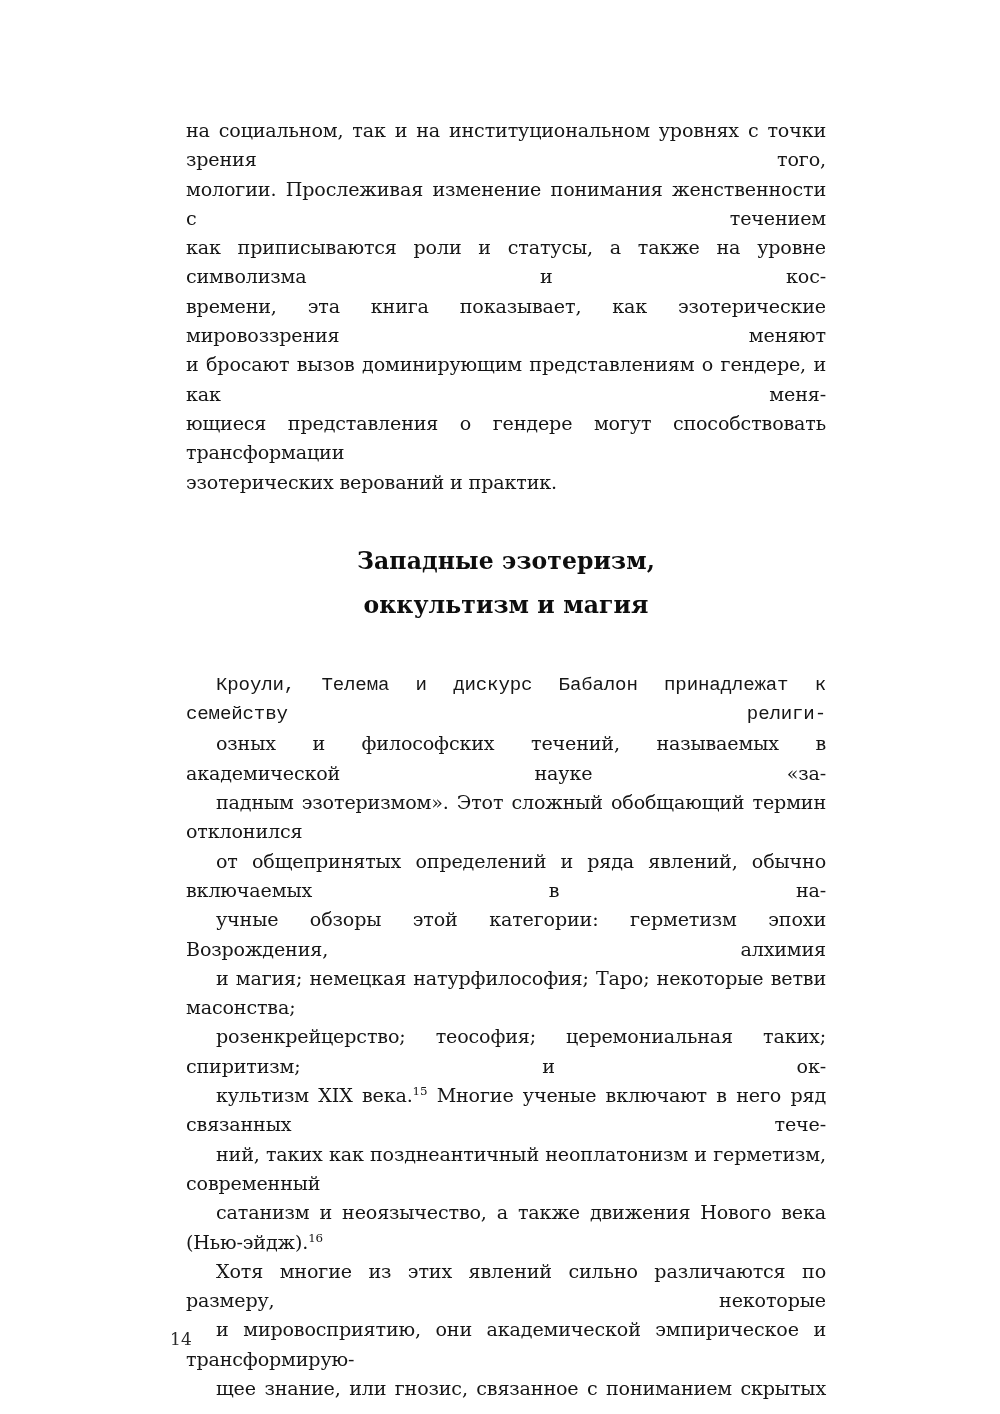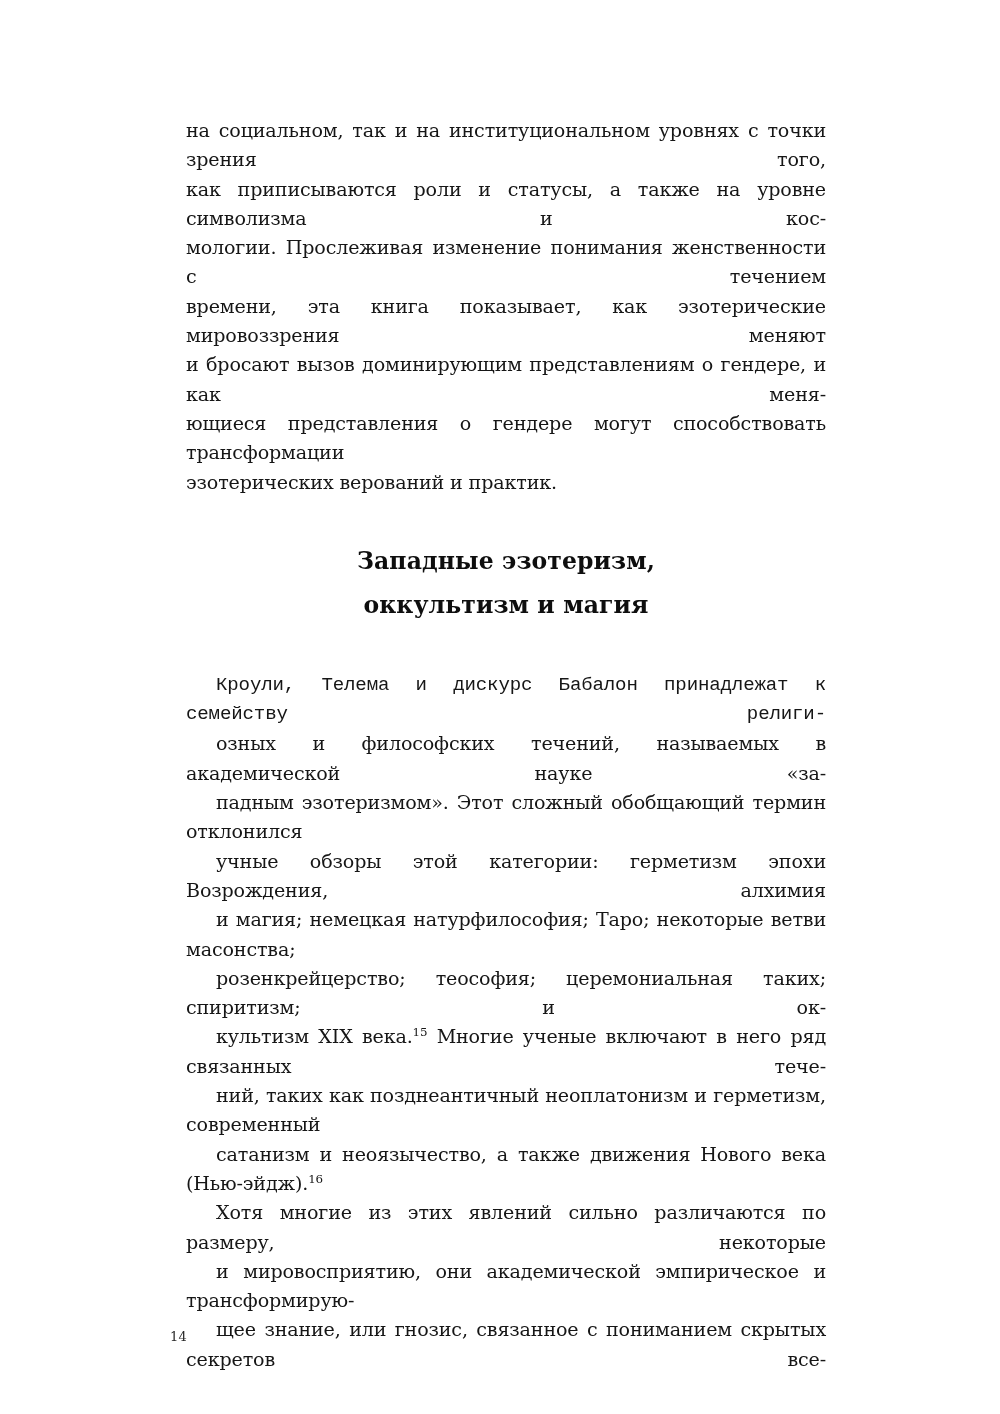--- a/index.html
+++ b/index.html
@@ -87,53 +87,54 @@
 
   .heading-line {
     display: block;
   }
 
   .folio {
     position: absolute;
     left: 170px;
     top: 1329px;
     font-family: "DejaVu Serif", "Liberation Serif", serif;
-    font-size: 13px;
+    font-size: 17px;
     color: #2a2a2a;
     letter-spacing: 0.3px;
   }
 </style>
 </head>
 <body>
 
 <div class="page">
 
   <div class="text-column">
 
     <div class="para" id="p-opening">
         <span class="ln">на социальном, так и на институциональном уровнях с точки зрения того,</span>
+        <span class="ln">мологии. Прослеживая изменение понимания женственности с течением</span>
         <span class="ln">как приписываются роли и статусы, а также на уровне символизма и кос-</span>
-        <span class="ln">мологии. Прослеживая изменение понимания женственности с течением</span>
         <span class="ln">времени, эта книга показывает, как эзотерические мировоззрения меняют</span>
         <span class="ln">и бросают вызов доминирующим представлениям о гендере, и как меня-</span>
         <span class="ln">ющиеся представления о гендере могут способствовать трансформации</span>
         <span class="ln last">эзотерических верований и практик.</span>
       </div>
 
     <div class="heading-block">
       <div class="section-heading">
         <span class="heading-line">Западные эзотеризм,</span>
         <span class="heading-line">оккультизм и магия</span>
       </div>
     </div>
 
     <div class="para indent" id="p-body1">
         <span class="ln first-indent">Кроули, Телема и дискурс Бабалон принадлежат к семейству религи-</span>
         <span class="ln">озных и философских течений, называемых в академической науке «за-</span>
         <span class="ln">падным эзотеризмом». Этот сложный обобщающий термин отклонился</span>
+        <span class="ln">от общепринятых определений и ряда явлений, обычно включаемых в на-</span>
         <span class="ln">учные обзоры этой категории: герметизм эпохи Возрождения, алхимия</span>
         <span class="ln">и магия; немецкая натурфилософия; Таро; некоторые ветви масонства;</span>
         <span class="ln">розенкрейцерство; теософия; церемониальная таких; спиритизм; и ок-</span>
         <span class="ln">культизм XIX века.<sup class="fn">15</sup> Многие ученые включают в него ряд связанных тече-</span>
         <span class="ln">ний, таких как позднеантичный неоплатонизм и герметизм, современный</span>
         <span class="ln">сатанизм и неоязычество, а также движения Нового века (Нью-эйдж).<sup class="fn">16</sup></span>
         <span class="ln">Хотя многие из этих явлений сильно различаются по размеру, некоторые</span>
         <span class="ln">и мировосприятию, они академической эмпирическое и трансформирую-</span>
         <span class="ln">щее знание, или гнозис, связанное с пониманием скрытых секретов все-</span>
       </div>

